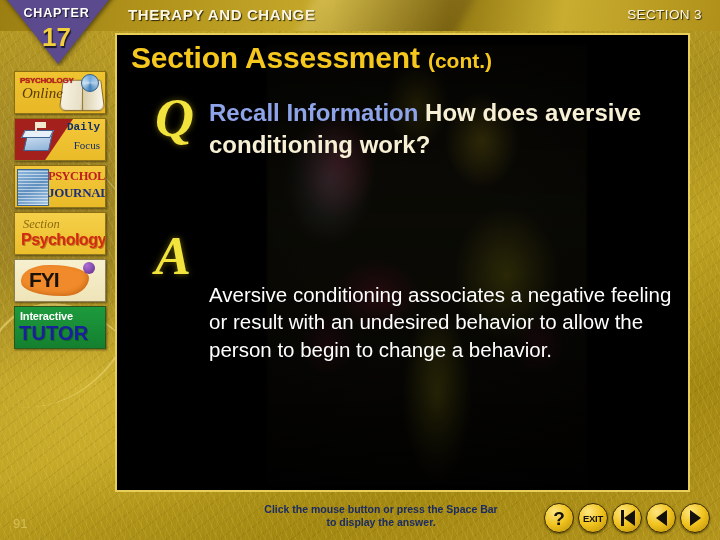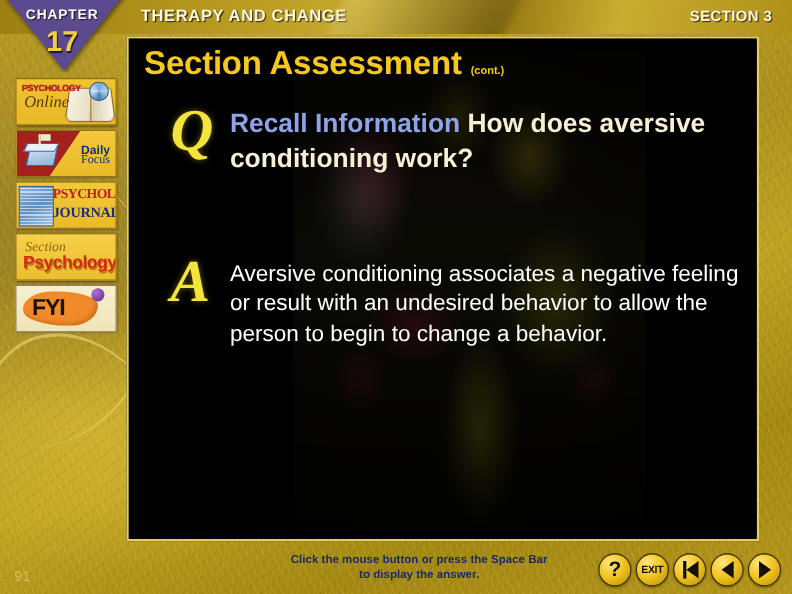--- a/index.html
+++ b/index.html
@@ -50,21 +50,21 @@
     background:linear-gradient(115deg,rgba(255,240,160,.28),rgba(60,40,0,.35));
     transform:skewX(-28deg);filter:blur(4px);
   }
   .topbar-title{
     position:absolute;left:128px;top:6px;
     font-size:15px;font-weight:bold;letter-spacing:.6px;color:#fdf6e0;
     text-shadow:1px 1px 1px rgba(0,0,0,.75);
   }
   .topbar-section{
     position:absolute;right:18px;top:7px;
-    font-size:13.5px;font-weight:bold;letter-spacing:.4px;color:#fdf6e0;
+    font-size:13.5px;font-weight:normal;letter-spacing:.4px;color:#fdf6e0;
     text-shadow:1px 1px 1px rgba(0,0,0,.75);
   }
 
   
   .chapter-badge{position:absolute;left:0;top:0;width:113px;height:66px;overflow:hidden;padding-left:24px;}
   .chapter-tri{
     position:absolute;left:-4px;top:-14px;width:0;height:0;
     border-left:62px solid transparent;border-right:62px solid transparent;
     border-top:78px solid #5b4b8e;
     filter:drop-shadow(1px 2px 2px rgba(0,0,0,.5));
@@ -117,21 +117,21 @@
     background:linear-gradient(170deg,#cfe0f2 0%,#8fb4d8 100%);
     border:1px solid #3d6493;
     transform:skewX(-12deg);
   }
   .sb-df .df-lid{
     position:absolute;left:8px;top:11px;width:27px;height:6px;
     background:#e8f0fa;border:1px solid #3d6493;transform:skewX(-26deg);
   }
   .sb-df .df-stick{position:absolute;left:20px;top:3px;width:2px;height:11px;background:#f2e8d0;}
   .sb-df .df-flag{position:absolute;left:22px;top:3px;width:9px;height:6px;background:#f2e8d0;}
-  .sb-df .df-t1{position:absolute;right:5px;top:12px;font-size:11px;font-weight:bold;font-family:Liberation Sans, sans-serif;color:#10306b;}
+  .sb-df .df-t1{position:absolute;right:5px;top:2px;font-size:11px;font-weight:bold;font-family:Liberation Mono, monospace;color:#10306b;}
   .sb-df .df-t2{position:absolute;right:5px;top:20px;font-size:11px;font-weight:normal;font-family:"Liberation Serif",serif;color:#10306b;}
 
   .sb-pj{top:165px;height:41px;background:linear-gradient(180deg,#f3c83c 0%,#eabb28 100%);}
   .sb-pj .pj-img{
     position:absolute;left:2px;top:3px;width:30px;height:35px;
     background:
       repeating-linear-gradient(0deg,rgba(255,255,255,.55) 0 1px,rgba(0,0,0,0) 1px 3px),
       linear-gradient(150deg,#8fb8dc 0%,#5e8fc0 50%,#a8c8e4 100%);
     border:1px solid #3a6292;
   }
@@ -192,39 +192,39 @@
   .panel-vign{
     position:absolute;inset:0;
     background:radial-gradient(ellipse 80% 70% at 50% 45%, rgba(0,0,0,0) 20%, rgba(0,0,0,.82) 85%);
   }
 
   .panel-title{
     position:absolute;left:14px;top:6px;
     color:#f6c81e;font-size:30px;font-weight:bold;letter-spacing:-.2px;
     white-space:nowrap;
   }
-  .panel-title .cont{font-size:10px;font-weight:bold;letter-spacing:0;}
+  .panel-title .cont{font-size:21px;font-weight:bold;letter-spacing:0;}
 
   .qa-block{position:absolute;left:20px;right:14px;}
   .qa-q{top:62px;}
   .qa-a{top:200px;}
   .qa-letter{
     position:absolute;left:18px;top:-6px;
     font-family:"Liberation Serif","DejaVu Serif",serif;
     font-style:italic;font-weight:bold;font-size:54px;color:#f2e43c;
     text-shadow:0 0 6px rgba(190,170,10,.55);
     line-height:1;
   }
   .qa-text{
     position:absolute;left:72px;right:0;top:0;
     font-size:24px;font-weight:bold;line-height:1.33;
   }
   .q-lead{color:#8ea4e8;}
   .q-body{color:#f7f0d4;}
-  .a-body{color:#ffffff;font-weight:normal;font-size:20.5px;}
+  .a-body{color:#ffffff;font-weight:normal;font-size:20.5px;margin-top:46px;}
 
   
   .footer-note{
     position:absolute;left:236px;top:503px;width:290px;text-align:center;
     font-size:10.5px;font-weight:bold;color:#1a2b63;line-height:1.25;
   }
   .page-num{
     position:absolute;left:13px;top:516px;
     font-size:13px;color:#d5be56;
   }
@@ -292,20 +292,24 @@
     <div class="ap-t1">Section</div>
     <div class="ap-t2">Psychology</div>
   </div>
 
   <div class="sidebtn sb-fyi">
     <div class="fyi-blob"></div>
     <div class="fyi-dot"></div>
     <div class="fyi-txt">FYI</div>
   </div>
 
+  <div class="sidebtn sb-it">
+    <div class="it-t1">Interactive</div>
+    <div class="it-t2">TUTOR</div>
+  </div>
 
   <div class="panel">
     <div class="panel-img"></div>
     <div class="panel-vign"></div>
 
     <div class="panel-title">
       <span>Section Assessment</span>
       <span class="cont">(cont.)</span>
     </div>
 

